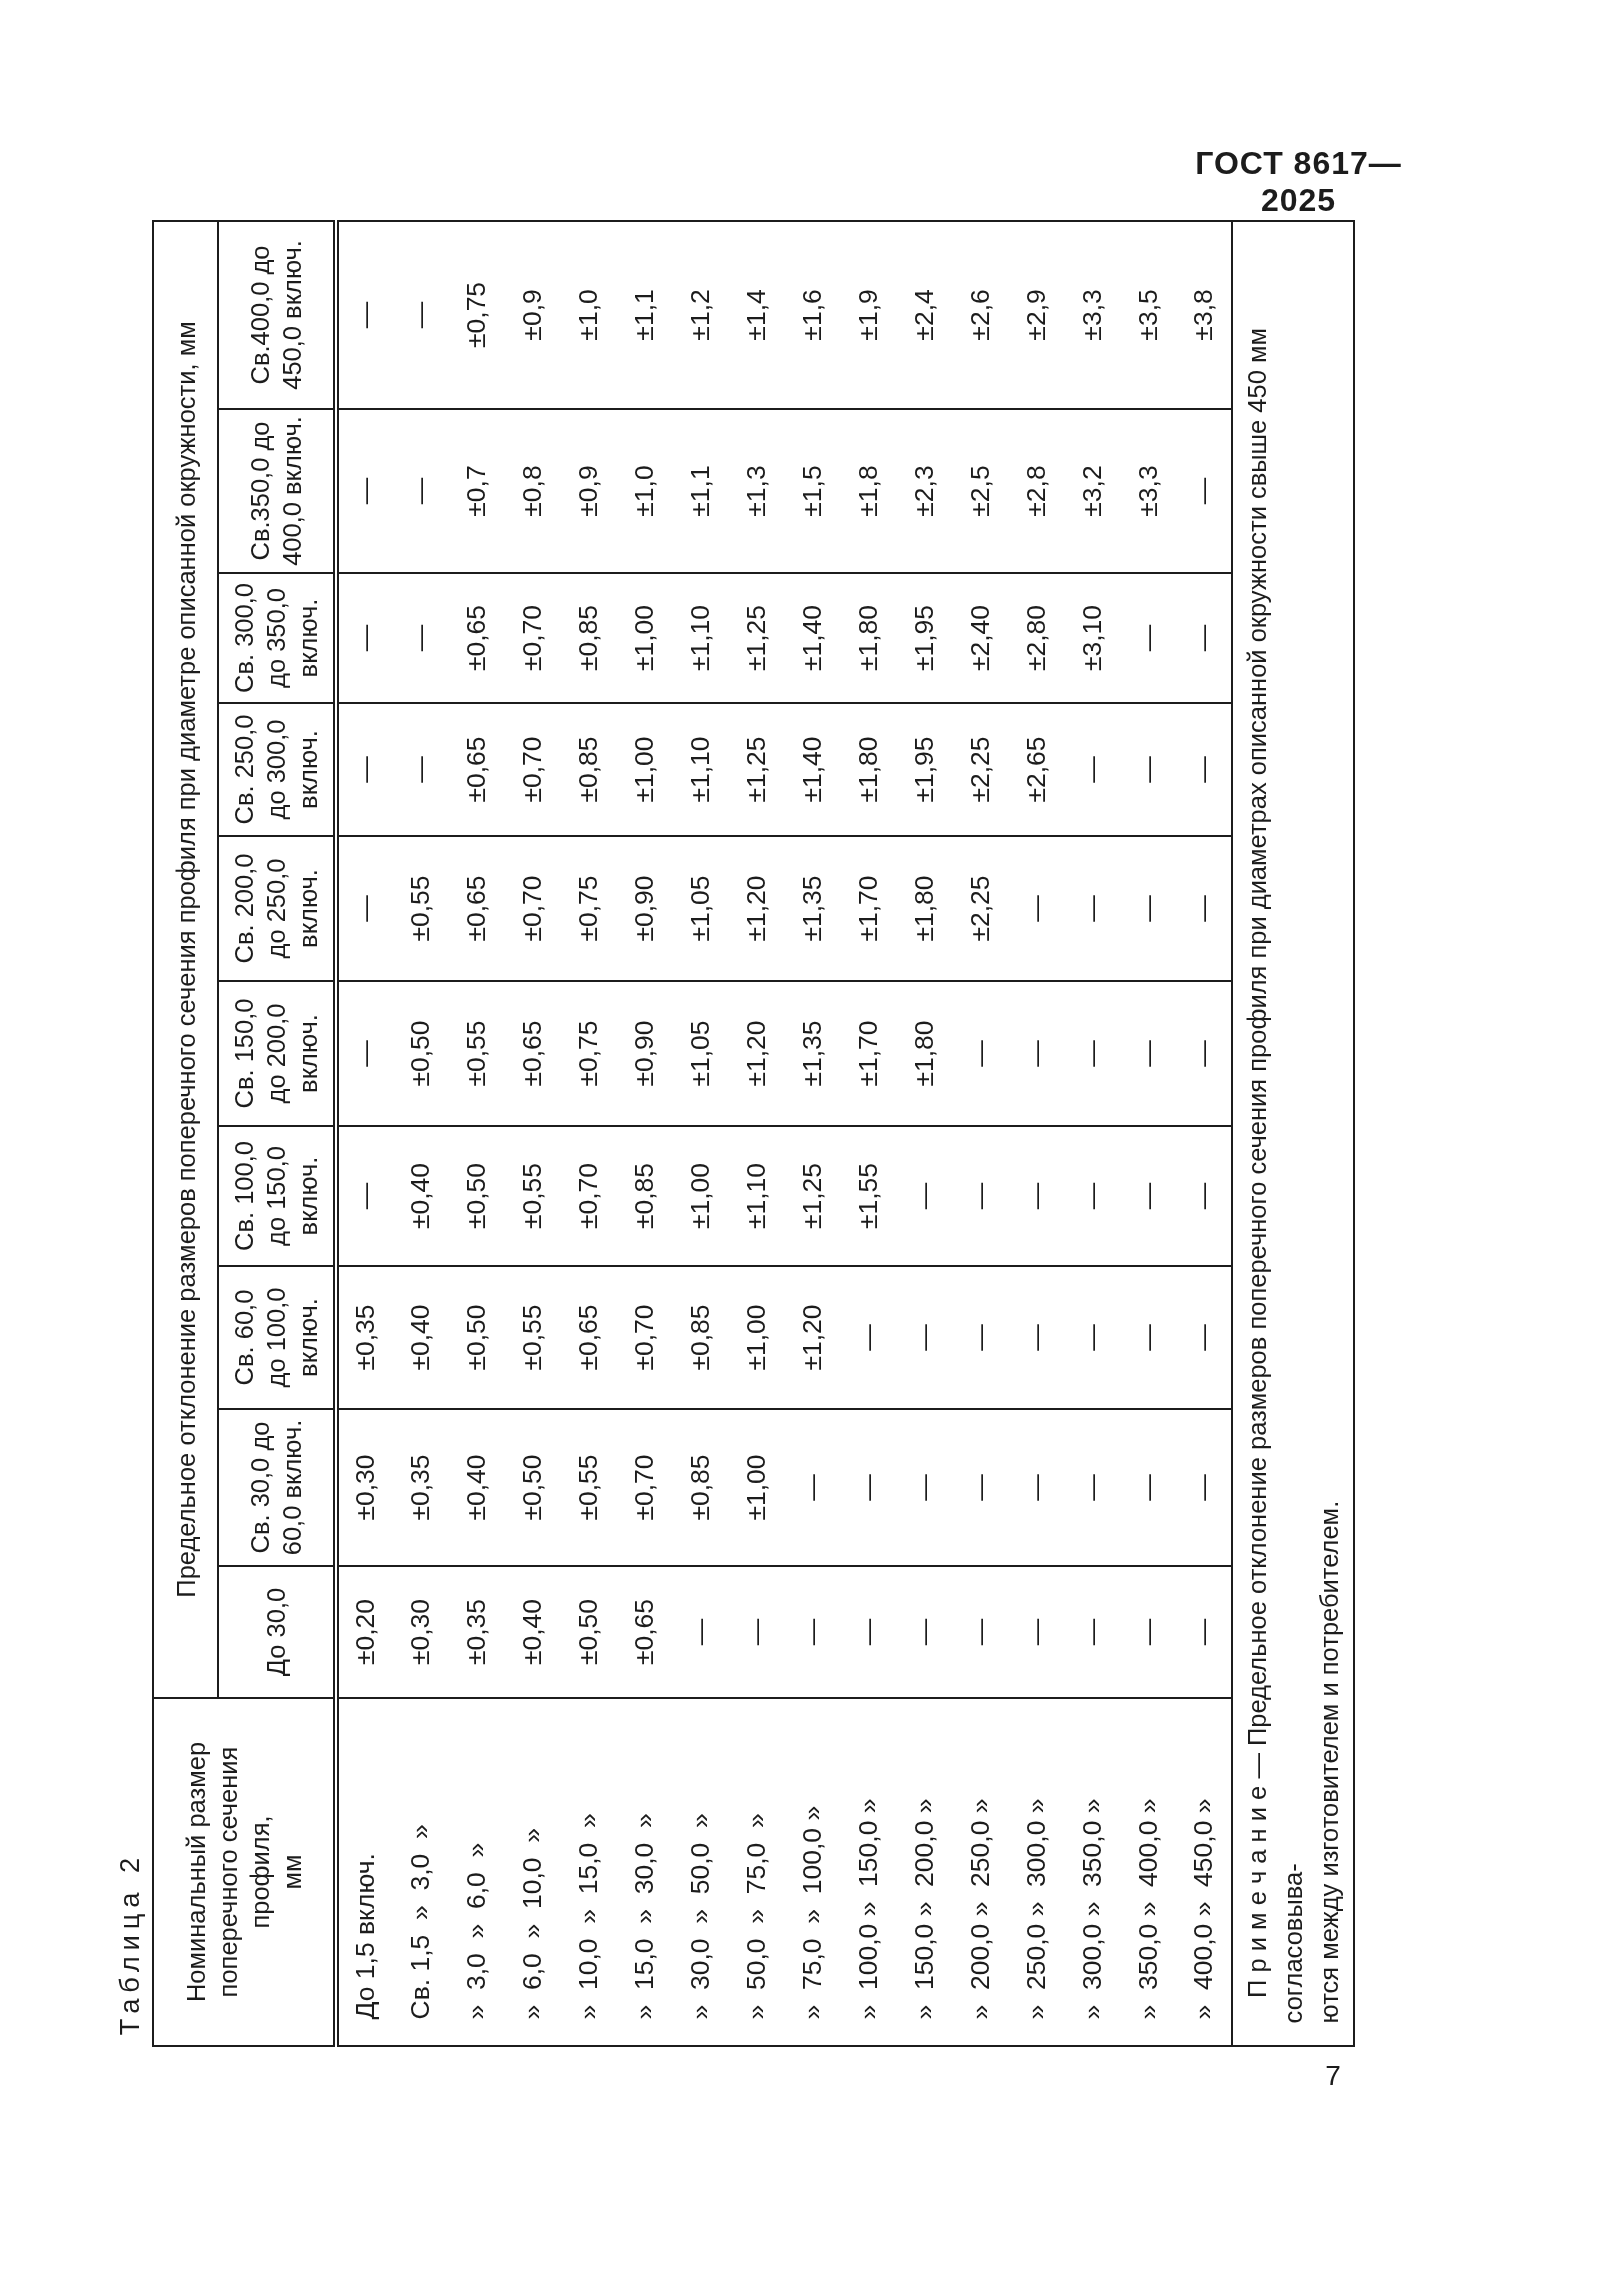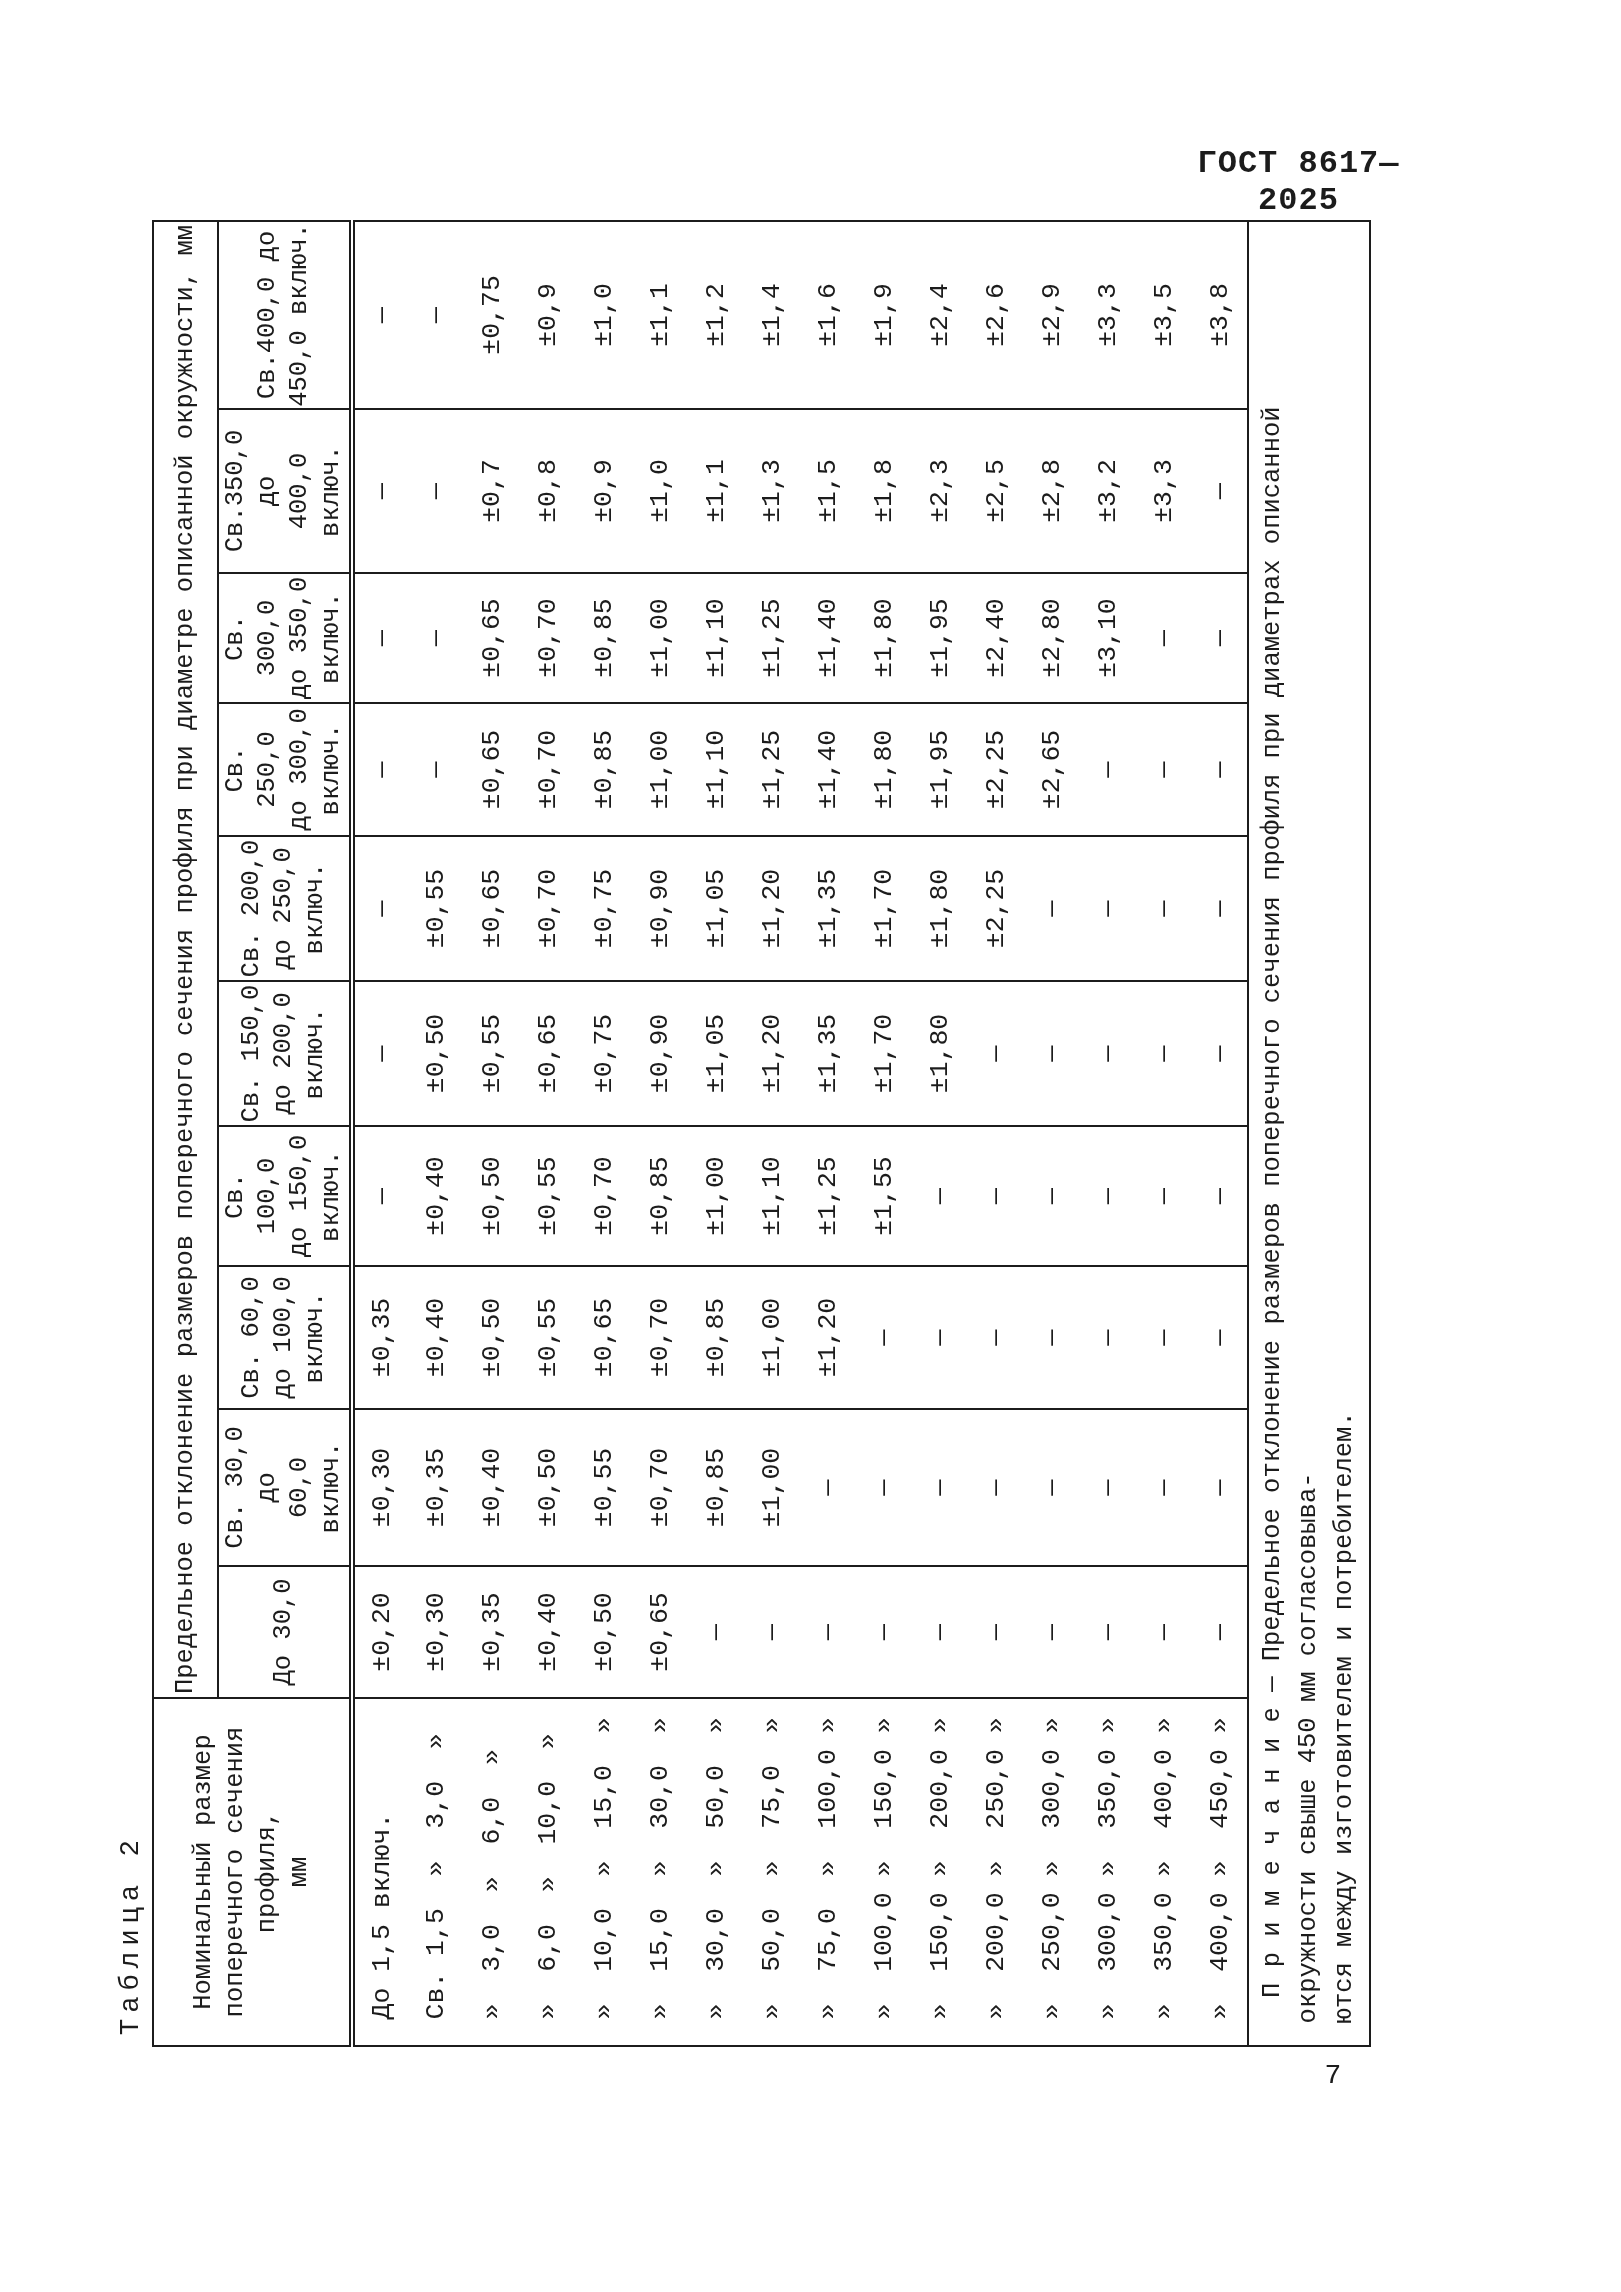--- a/index.html
+++ b/index.html
@@ -1,17 +1,17 @@
 <!DOCTYPE html>
 <html><head>
 <meta charset="utf-8">
 <style>
   html,body{margin:0;padding:0;background:#e8e8e8;}
   #page{position:relative;width:1621px;height:2293px;background:#ffffff;overflow:hidden;
-        font-family:Liberation Mono, monospace;color:#1c1c1c;}
+        font-family:Liberation Sans, sans-serif;color:#1c1c1c;}
   #doc-ref{position:absolute;top:145px;left:1166px;width:265px;text-align:center;
            font-size:32px;font-weight:bold;letter-spacing:1px;}
   #page-num{position:absolute;top:2060px;left:1294px;width:78px;text-align:center;font-size:28px;}
   
   #rot{position:absolute;left:107px;top:2047px;width:1826px;height:1213px;
        transform:rotate(-90deg);transform-origin:0 0;}
   #caption{height:45px;display:flex;align-items:flex-end;padding:0 0 5.9px 11.8px;box-sizing:border-box;
            font-size:27.4px;letter-spacing:5.9px;}
   table{border-collapse:collapse;table-layout:fixed;width:1826px;}
   th,td{border:2px solid #1c1c1c;font-weight:normal;box-sizing:border-box;}

